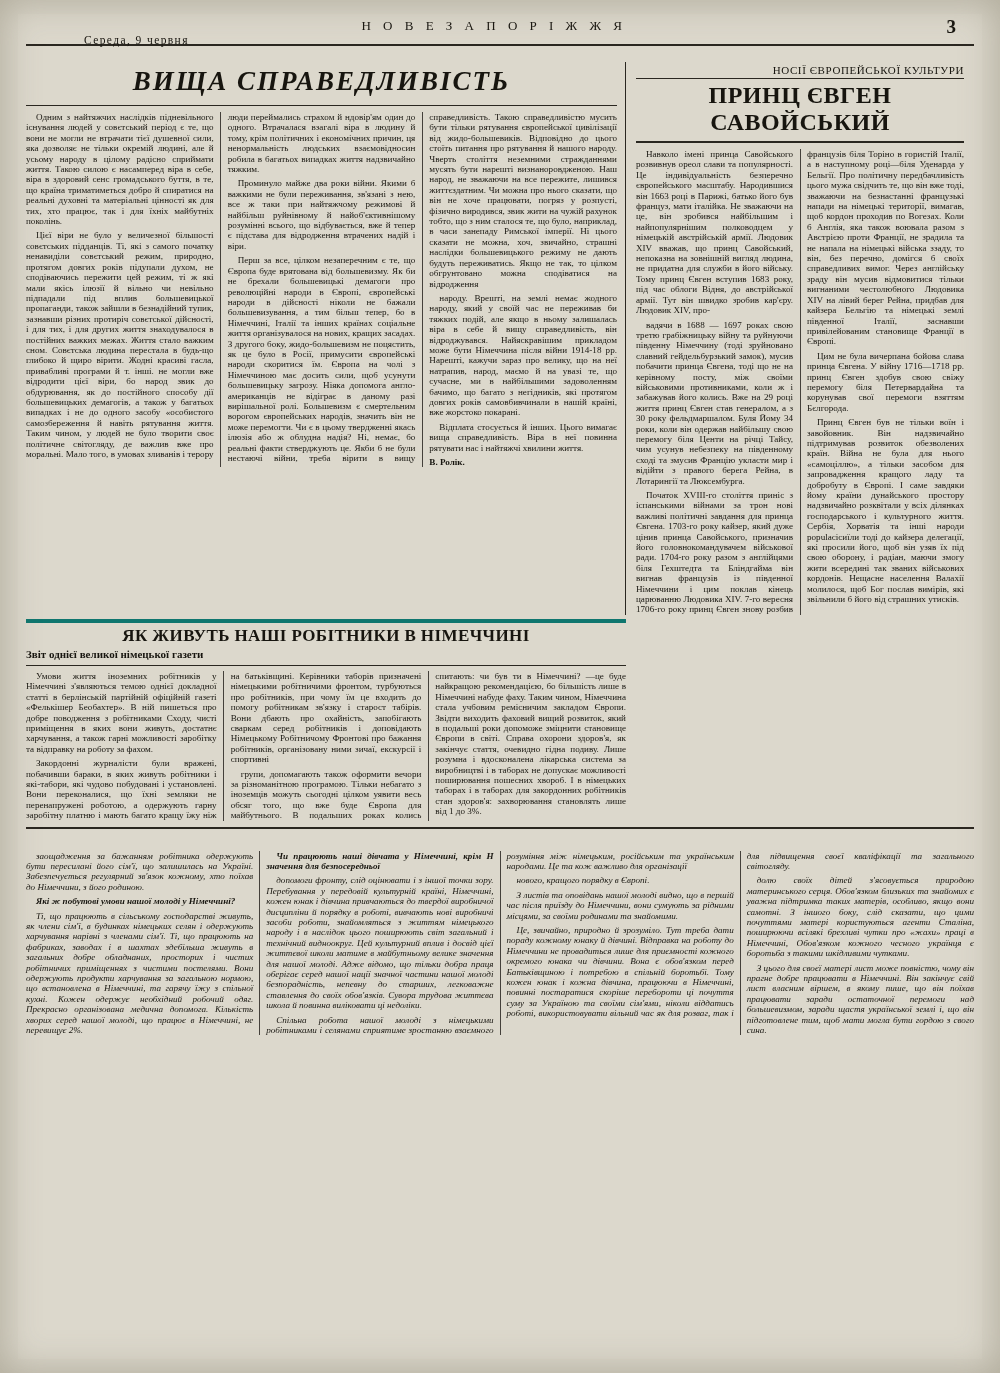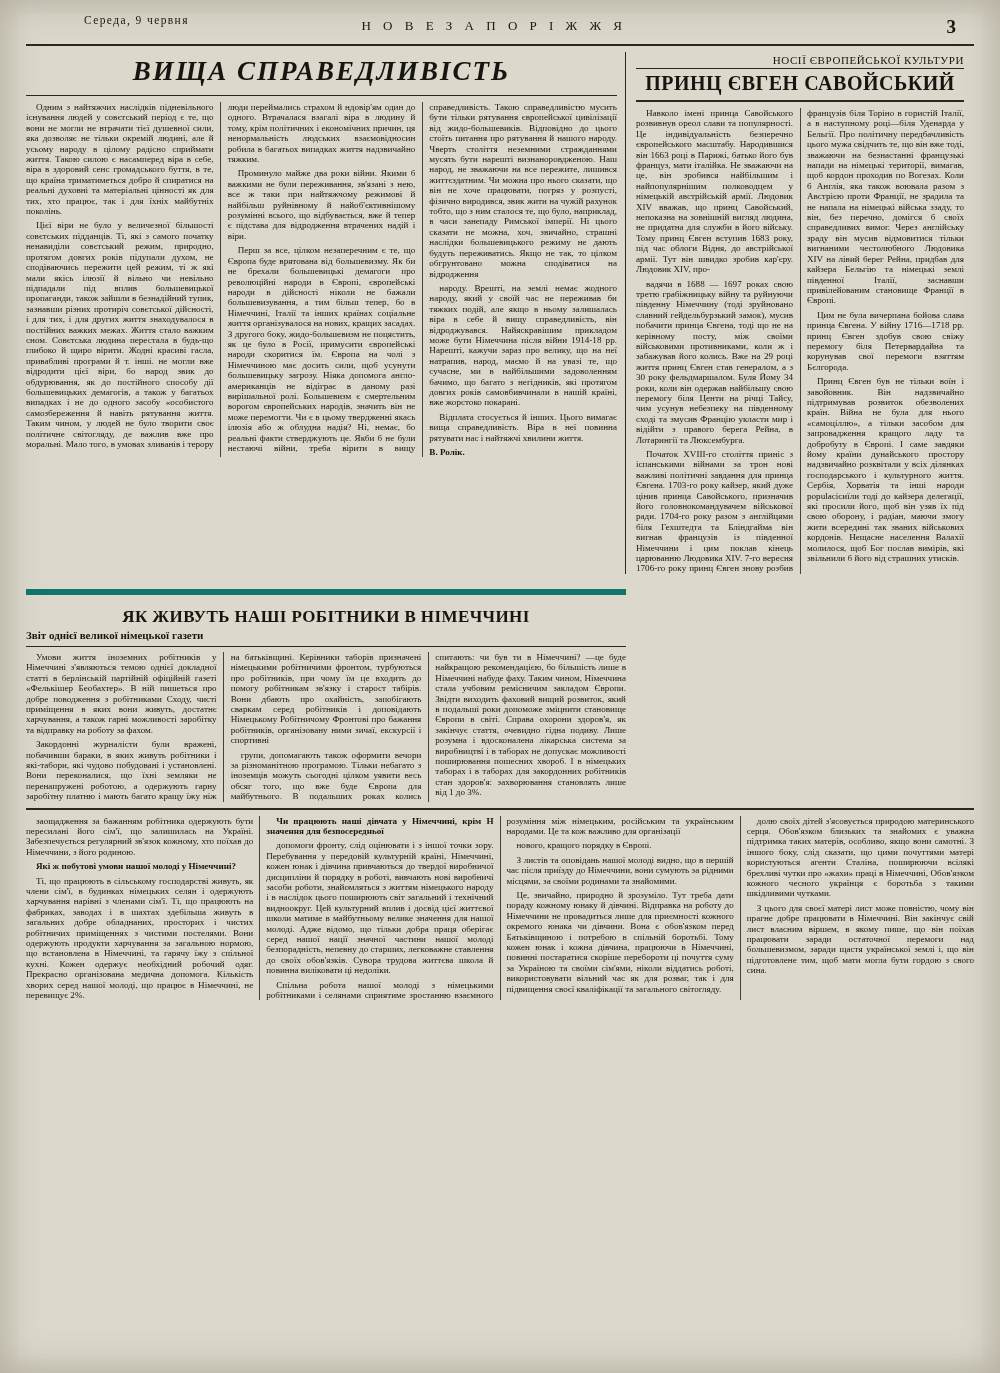--- a/index.html
+++ b/index.html
@@ -23,39 +23,39 @@
     background:#dcd8cc;
   }
   
   .masthead{
     position:relative;
     height:30px;
     border-bottom:2px solid #2a2720;
     margin:0 8px;
   }
   .masthead .date{
-    position:absolute;left:58px;top:0;
+    position:absolute;left:58px;top:20px;
     font-size:11.5px;letter-spacing:1.4px;
     font-family:"Liberation Serif", serif;
   }
   .masthead .title{
     position:absolute;left:0;right:12px;top:4px;
     text-align:center;
     font-size:13px;letter-spacing:4.5px;
     font-weight:normal;
   }
   .masthead .pageno{
     position:absolute;right:18px;top:2px;
     font-size:19px;font-weight:bold;
   }
 
   .content{margin:0 8px;position:relative;}
 
   
-  .topwrap{display:flex;margin-top:6px;}
+  .topwrap{display:flex;margin-top:16px;}
   .leftblock{width:600px;border-right:1px solid #2a2720;padding-right:8px;box-sizing:border-box;}
   .rightblock{width:338px;padding-left:10px;box-sizing:border-box;}
 
   h1.headline{
     font-size:27px;
     font-style:italic;
     font-weight:bold;
     letter-spacing:2px;
     text-align:center;
     margin:4px 0 8px 0;
@@ -80,40 +80,40 @@
 
   
   .kicker{
     font-size:11px;
     letter-spacing:.6px;
     text-align:right;
     margin:2px 0 2px 0;
   }
   .kicker-rule{border-bottom:1px solid #2a2720;margin-bottom:3px;}
   h2.subhead{
-    font-size:20px;
+    font-size:24px;
     font-weight:bold;
     text-align:center;
     letter-spacing:.5px;
     margin:2px 0 5px 0;
   }
   .rule-thick{border-bottom:2px solid #2a2720;margin:4px 0 6px 0;}
   .rule-thin{border-bottom:1px solid #2a2720;margin:4px 0 5px 0;}
 
   
-  .midsection{margin-top:15px;border-top:6px solid #0f766e;padding-top:9px;}
+  .midsection{margin-top:4px;border-top:4px solid #0f766e;padding-top:0;}
   h2.banner{
     font-size:17px;font-weight:bold;text-align:center;
     letter-spacing:.4px;margin:3px 0 2px 0;
   }
   .banner-sub{
     font-size:11px;font-weight:bold;text-align:left;margin:0 0 5px 0;
   }
 
-  .bottomwrap{margin-top:6px;border-top:2px solid #2a2720;padding-top:6px;}
+  .bottomwrap{margin-top:6px;border-top:2px solid #2a2720;padding-top:22px;font-style:italic;}
 
   .qa{font-size:9.1px;line-height:10.4px;text-align:justify;margin:0 0 4px 0;text-indent:10px;font-weight:bold;}
   .edge{
     position:absolute;inset:0;
     pointer-events:none;
     box-shadow:inset 0 0 38px rgba(120,112,92,.45);
   }
 </style>
 </head>
 <body>

